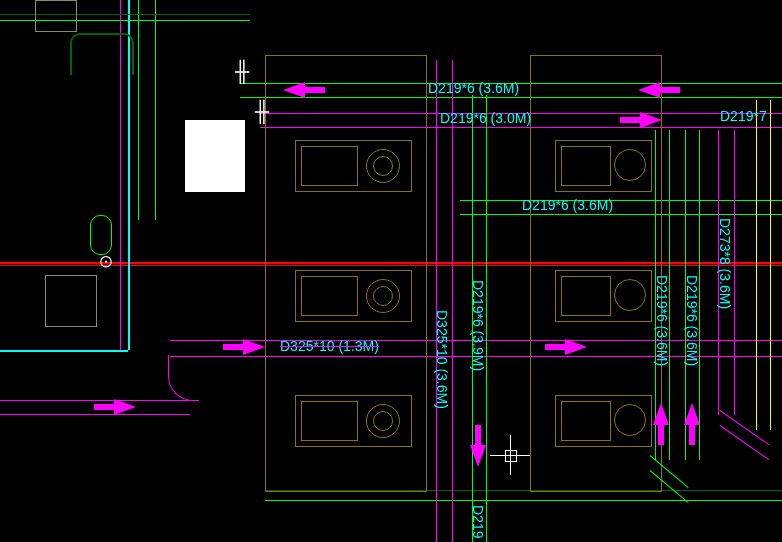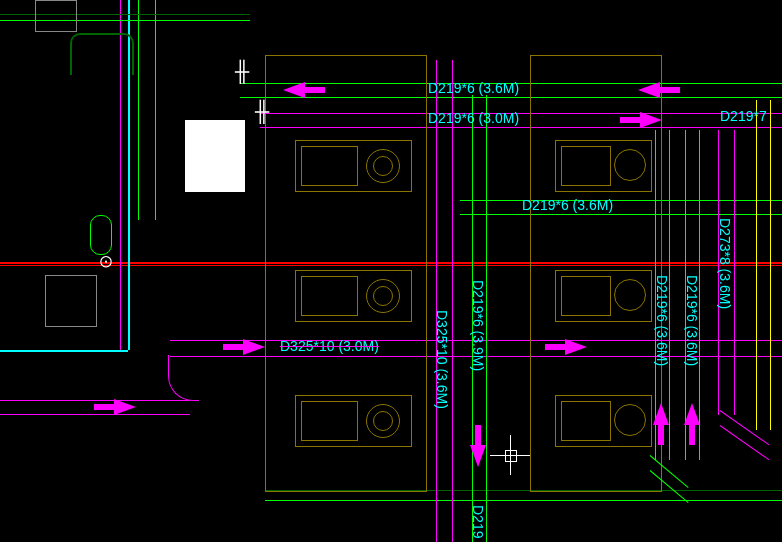--- a/index.html
+++ b/index.html
@@ -225,24 +225,24 @@
 
   <div class="arrow-tail arrow-tail-v" style="top:425px; left:475px;"></div>
   <div class="arrow arrow-down" style="top:445px; left:470px;"></div>
 
   <div class="arrow-tail arrow-tail-v" style="top:425px; left:658px;"></div>
   <div class="arrow arrow-up" style="top:403px; left:653px;"></div>
   <div class="arrow-tail arrow-tail-v" style="top:425px; left:689px;"></div>
   <div class="arrow arrow-up" style="top:403px; left:684px;"></div>
 
   <div class="label" style="top:80px; left:428px;">D219*6 (3.6M)</div>
-  <div class="label" style="top:110px; left:428px;">D219*6 (3.0M)</div>
+  <div class="label" style="top:110px; left:428px;padding-left:12px;">D219*6 (3.0M)</div>
   <div class="label" style="top:108px; left:720px;">D219*7</div>
   <div class="label" style="top:197px; left:522px;">D219*6 (3.6M)</div>
-  <div class="label strike" style="top:338px; left:280px;">D325*10 (3.0M)</div>
+  <div class="label strike" style="top:338px; left:280px;">D325*10 (1.3M)</div>
   <div class="label label-v" style="top:310px; left:434px;">D325*10 (3.6M)</div>
   <div class="label label-v" style="top:280px; left:470px;">D219*6 (3.9M)</div>
   <div class="label label-v" style="top:275px; left:654px;">D219*6 (3.6M)</div>
   <div class="label label-v" style="top:275px; left:684px;">D219*6 (3.6M)</div>
   <div class="label label-v" style="top:218px; left:717px;">D273*8 (3.6M)</div>
   <div class="label label-v" style="top:505px; left:470px;">D219</div>
 
   <div style="position:absolute; top:455px; left:490px; width:40px; height:1px; background:#fff;"></div>
   <div style="position:absolute; top:435px; left:510px; width:1px; height:40px; background:#fff;"></div>
   <div style="position:absolute; top:450px; left:505px; width:10px; height:10px; border:1px solid #fff;"></div>

